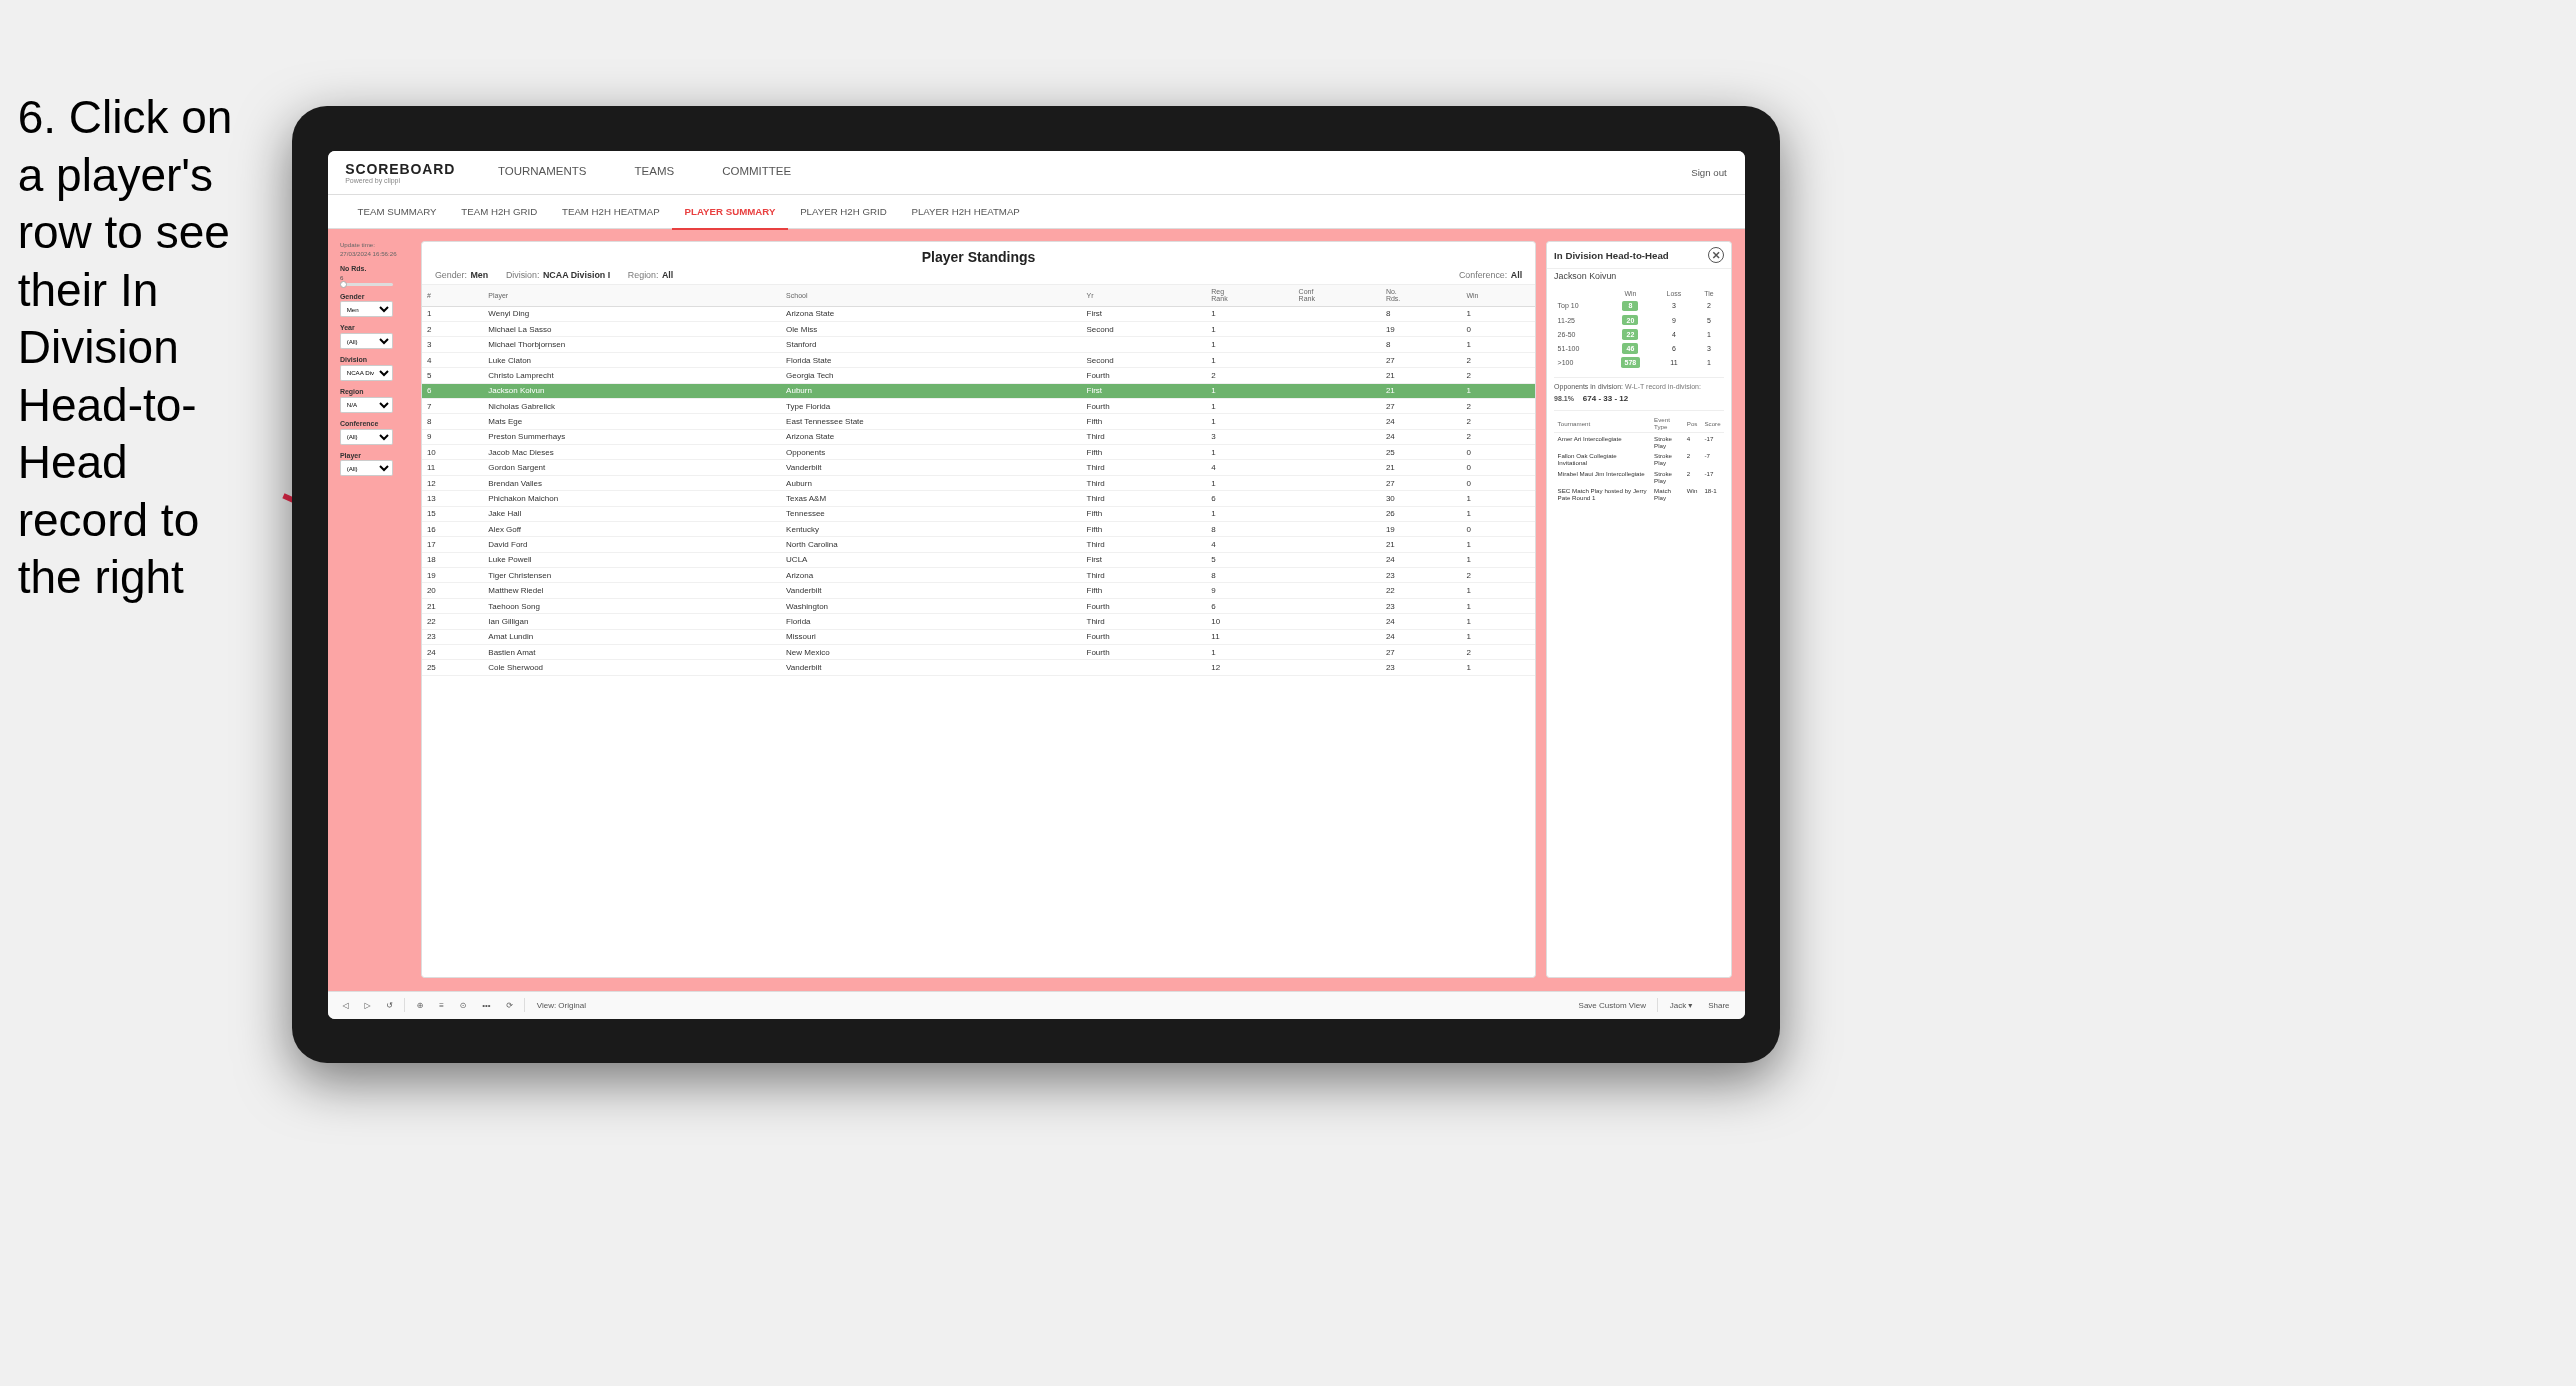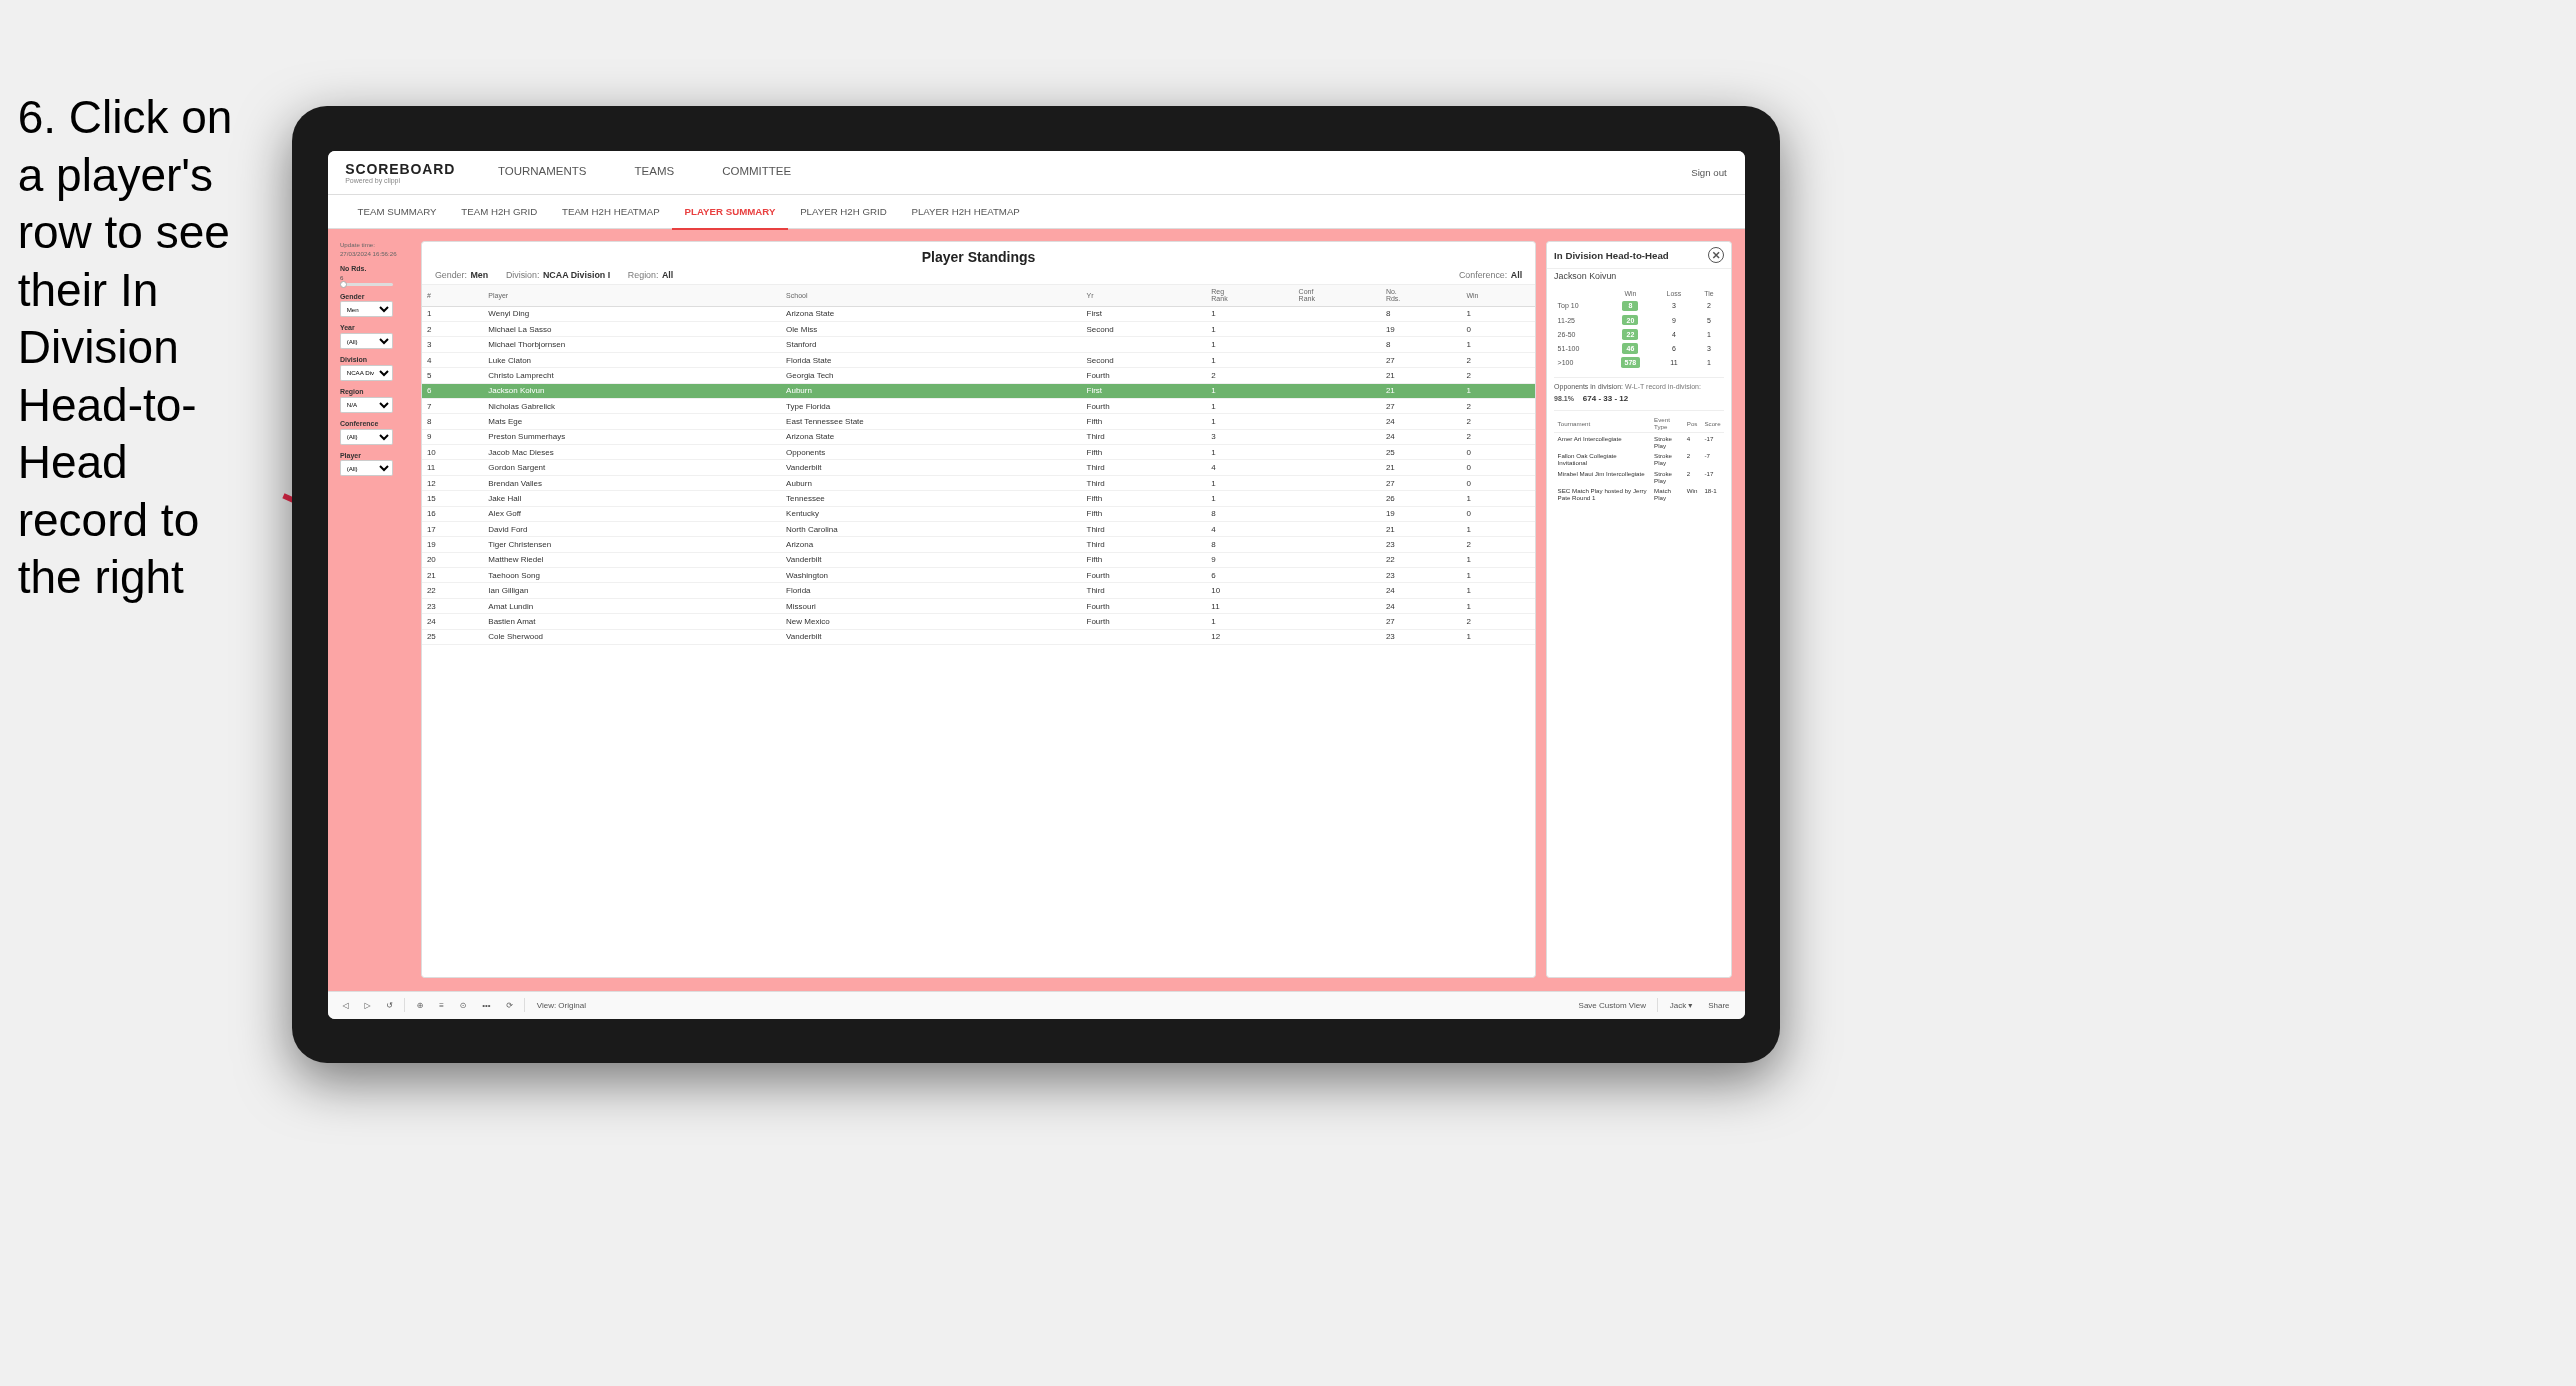--- a/index.html
+++ b/index.html
@@ -730,20 +730,30 @@
       <td>12</td>
       <td>Brendan Valles</td>
       <td>Auburn</td>
       <td>Third</td>
       <td>1</td>
       <td></td>
       <td>27</td>
       <td>0</td>
     </tr>
                 <tr>
+      <td>13</td>
+      <td>Phichakon Maichon</td>
+      <td>Texas A&amp;M</td>
+      <td>Third</td>
+      <td>6</td>
+      <td></td>
+      <td>30</td>
+      <td>1</td>
+    </tr>
+                <tr>
       <td>15</td>
       <td>Jake Hall</td>
       <td>Tennessee</td>
       <td>Fifth</td>
       <td>1</td>
       <td></td>
       <td>26</td>
       <td>1</td>
     </tr>
                 <tr>
@@ -757,20 +767,30 @@
       <td>0</td>
     </tr>
                 <tr>
       <td>17</td>
       <td>David Ford</td>
       <td>North Carolina</td>
       <td>Third</td>
       <td>4</td>
       <td></td>
       <td>21</td>
+      <td>1</td>
+    </tr>
+                <tr>
+      <td>18</td>
+      <td>Luke Powell</td>
+      <td>UCLA</td>
+      <td>First</td>
+      <td>5</td>
+      <td></td>
+      <td>24</td>
       <td>1</td>
     </tr>
                 <tr>
       <td>19</td>
       <td>Tiger Christensen</td>
       <td>Arizona</td>
       <td>Third</td>
       <td>8</td>
       <td></td>
       <td>23</td>

